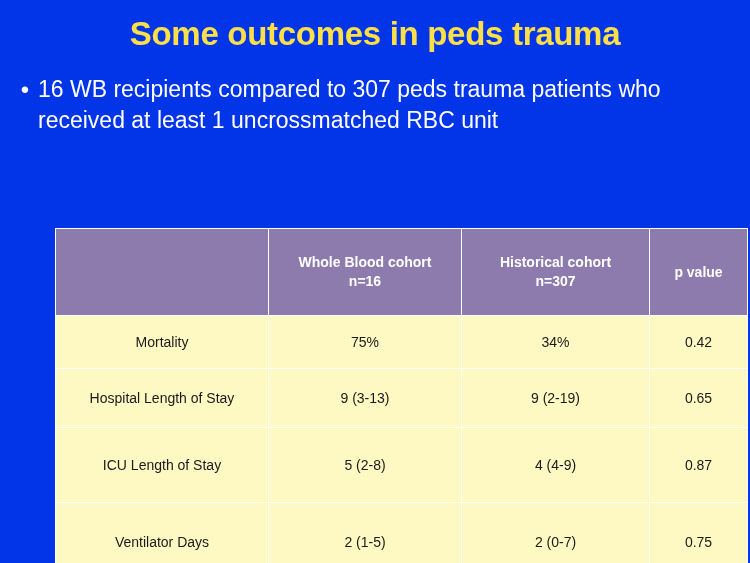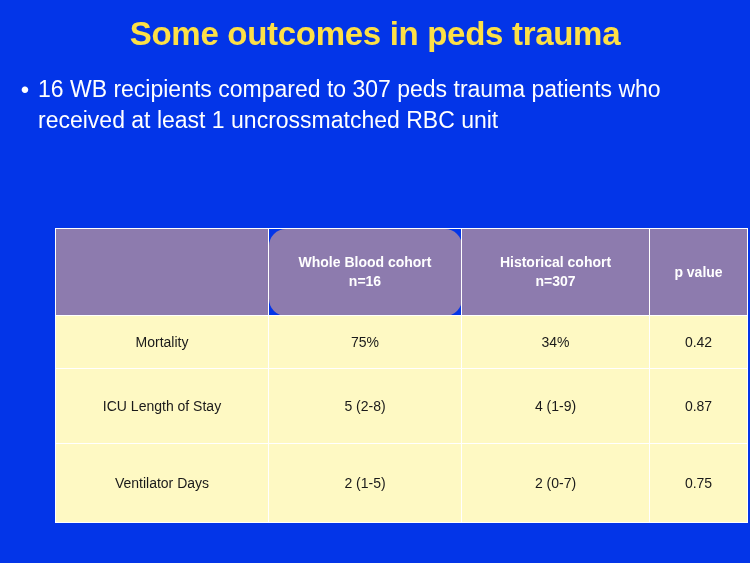--- a/index.html
+++ b/index.html
@@ -78,21 +78,21 @@
     background: #fef9c3;
     color: #1a1a1a;
     font-size: 14px;
     padding: 6px 4px;
   }
   table.outcomes tbody tr.r0 td { height: 40px; }
   table.outcomes tbody tr.r1 td { height: 46px; }
   table.outcomes tbody tr.r2 td { height: 62px; }
   table.outcomes tbody tr.r3 td { height: 66px; }
   .col-label { width: 200px; }
-  .col-wb { width: 180px; border-radius: 17px; }
+  .col-wb { width: 180px; }
   .col-hist { width: 175px; }
   .col-p { width: 85px; }
 </style>
 </head>
 <body>
 
 <div class="slide">
 
   <div class="slide-title">Some outcomes in peds trauma</div>
 
@@ -117,24 +117,30 @@
           <th class="col-p">p value</th>
         </tr>
       </thead>
       <tbody>
         <tr class="r0">
           <td>Mortality</td>
           <td>75%</td>
           <td>34%</td>
           <td>0.42</td>
         </tr>
+        <tr class="r1">
+          <td>Hospital Length of Stay</td>
+          <td>9 (3-13)</td>
+          <td>9 (2-19)</td>
+          <td>0.65</td>
+        </tr>
         <tr class="r2">
           <td>ICU Length of Stay</td>
           <td>5 (2-8)</td>
-          <td>4 (1-9)</td>
+          <td>4 (4-9)</td>
           <td>0.87</td>
         </tr>
         <tr class="r3">
           <td>Ventilator Days</td>
           <td>2 (1-5)</td>
           <td>2 (0-7)</td>
           <td>0.75</td>
         </tr>
       </tbody>
     </table>

